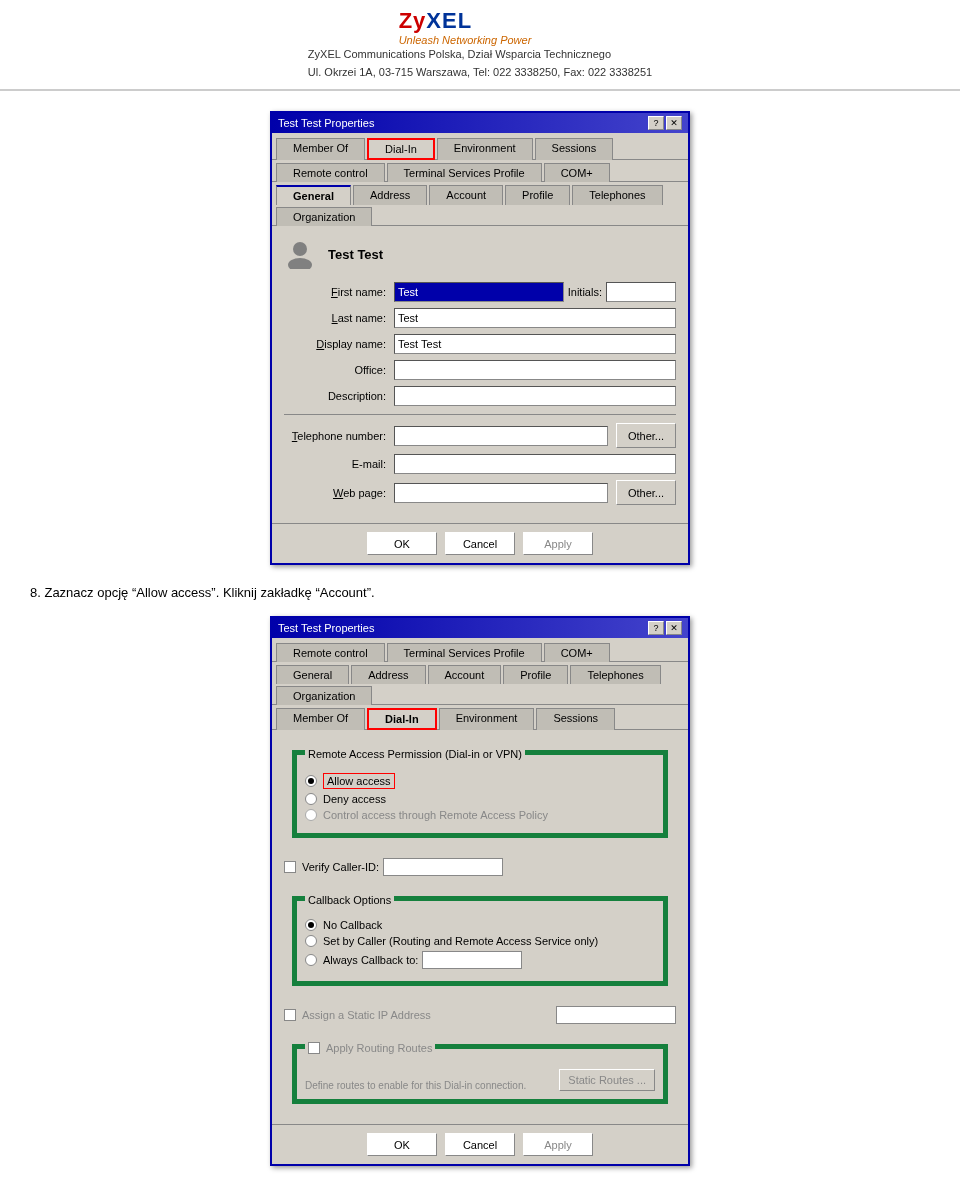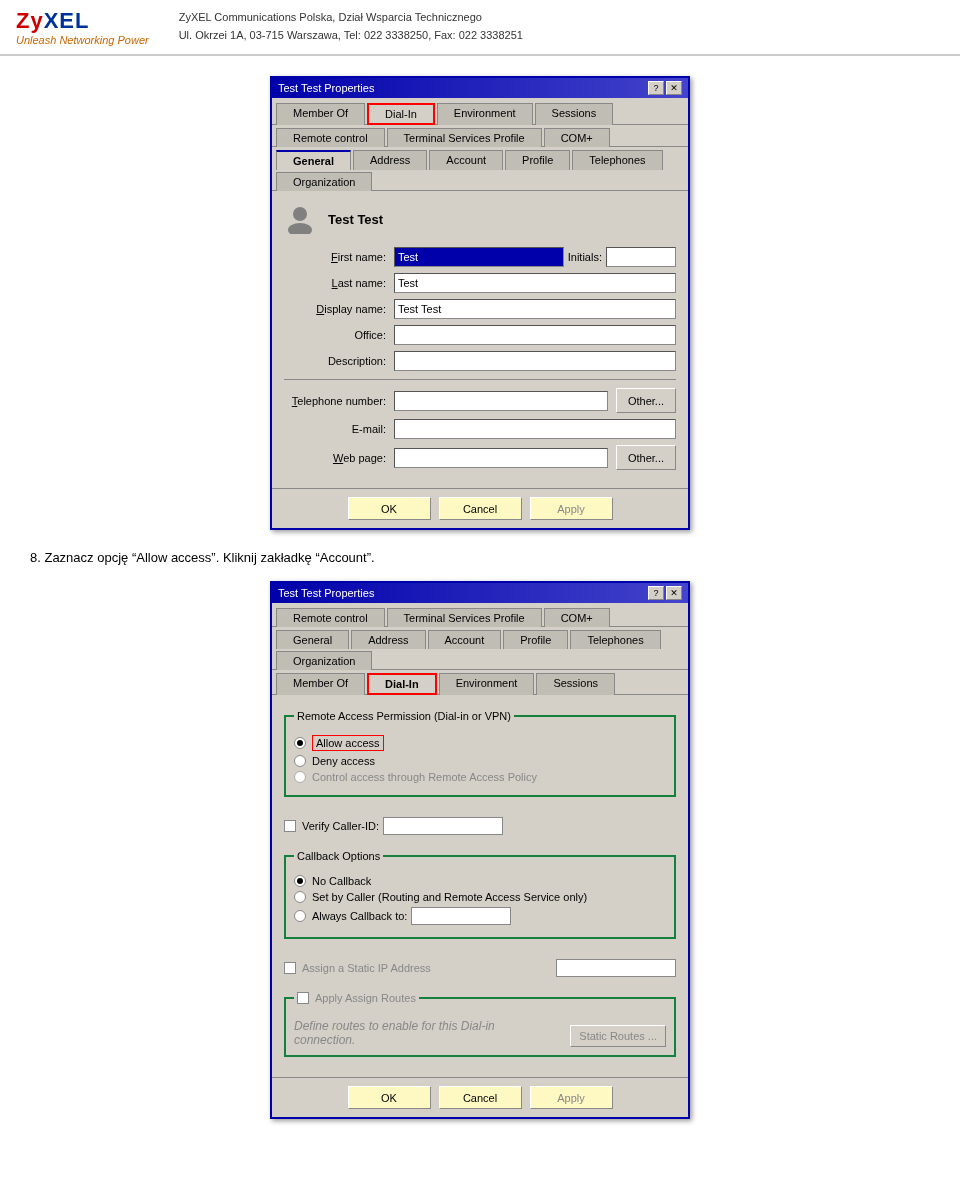--- a/index.html
+++ b/index.html
@@ -12,20 +12,21 @@
       color: #000;
     }
 
     
     .header {
       display: flex;
       align-items: center;
       padding: 8px 16px;
       border-bottom: 1px solid #ccc;
       background: #fff;
+      flex-direction: column;
     }
     .logo-area {
       display: flex;
       flex-direction: column;
       margin-right: 30px;
     }
     .logo-text {
       font-size: 22px;
       font-weight: bold;
       color: #003399;
@@ -218,44 +219,44 @@
 
     
     .win-footer {
       display: flex;
       justify-content: center;
       gap: 8px;
       padding: 8px;
       border-top: 1px solid #888;
     }
     .win-footer-btn {
-      width: 83px;
+      width: 70px;
       height: 23px;
-      background: #fef9c3;
+      background: #ffffff;
       border: 1px solid #888;
       border-top-color: #fff;
       border-left-color: #fff;
       font-size: 11px;
       cursor: pointer;
     }
     .win-footer-btn.disabled {
       color: #888;
     }
 
     
     .step-text {
       font-size: 13px;
       margin: 20px 0 16px 0;
       color: #000;
     }
 
     
     .group-box {
-      border: 2px solid #15803d;
-      margin: 8px 0;
+      border: 5px solid #15803d;
+      margin: 8px 8px;
       padding: 6px 8px 8px 8px;
       position: relative;
     }
     .group-box-title {
       position: absolute;
       top: -7px;
       left: 8px;
       background: #d4d0c8;
       padding: 0 3px;
       font-size: 11px;
@@ -533,25 +534,25 @@
         <div class="checkbox-row">
           <div class="checkbox-box"></div>
           <span class="disabled-text">Assign a Static IP Address</span>
           <input type="text" class="inline-input" value="" style="width: 120px; margin-left: auto;">
         </div>
 
         <div class="group-box">
           <span class="group-box-title">
             <div class="checkbox-row" style="margin:0;">
               <div class="checkbox-box"></div>
-              <span class="disabled-text">Apply Assign Routes</span>
+              <span class="disabled-text">Apply Routing Routes</span>
             </div>
           </span>
           <div style="padding-top:14px; display:flex; justify-content:space-between; align-items:flex-end;">
-            <span class="disabled-text" style="font-size:12px; max-width:240px;font-style:italic;">Define routes to enable for this Dial-in connection.</span>
+            <span class="disabled-text" style="font-size:10px; max-width:240px;">Define routes to enable for this Dial-in connection.</span>
             <button class="static-routes-btn disabled-text">Static Routes ...</button>
           </div>
         </div>
 
       </div>
 
       <div class="win-footer">
         <button class="win-footer-btn">OK</button>
         <button class="win-footer-btn">Cancel</button>
         <button class="win-footer-btn disabled">Apply</button>

